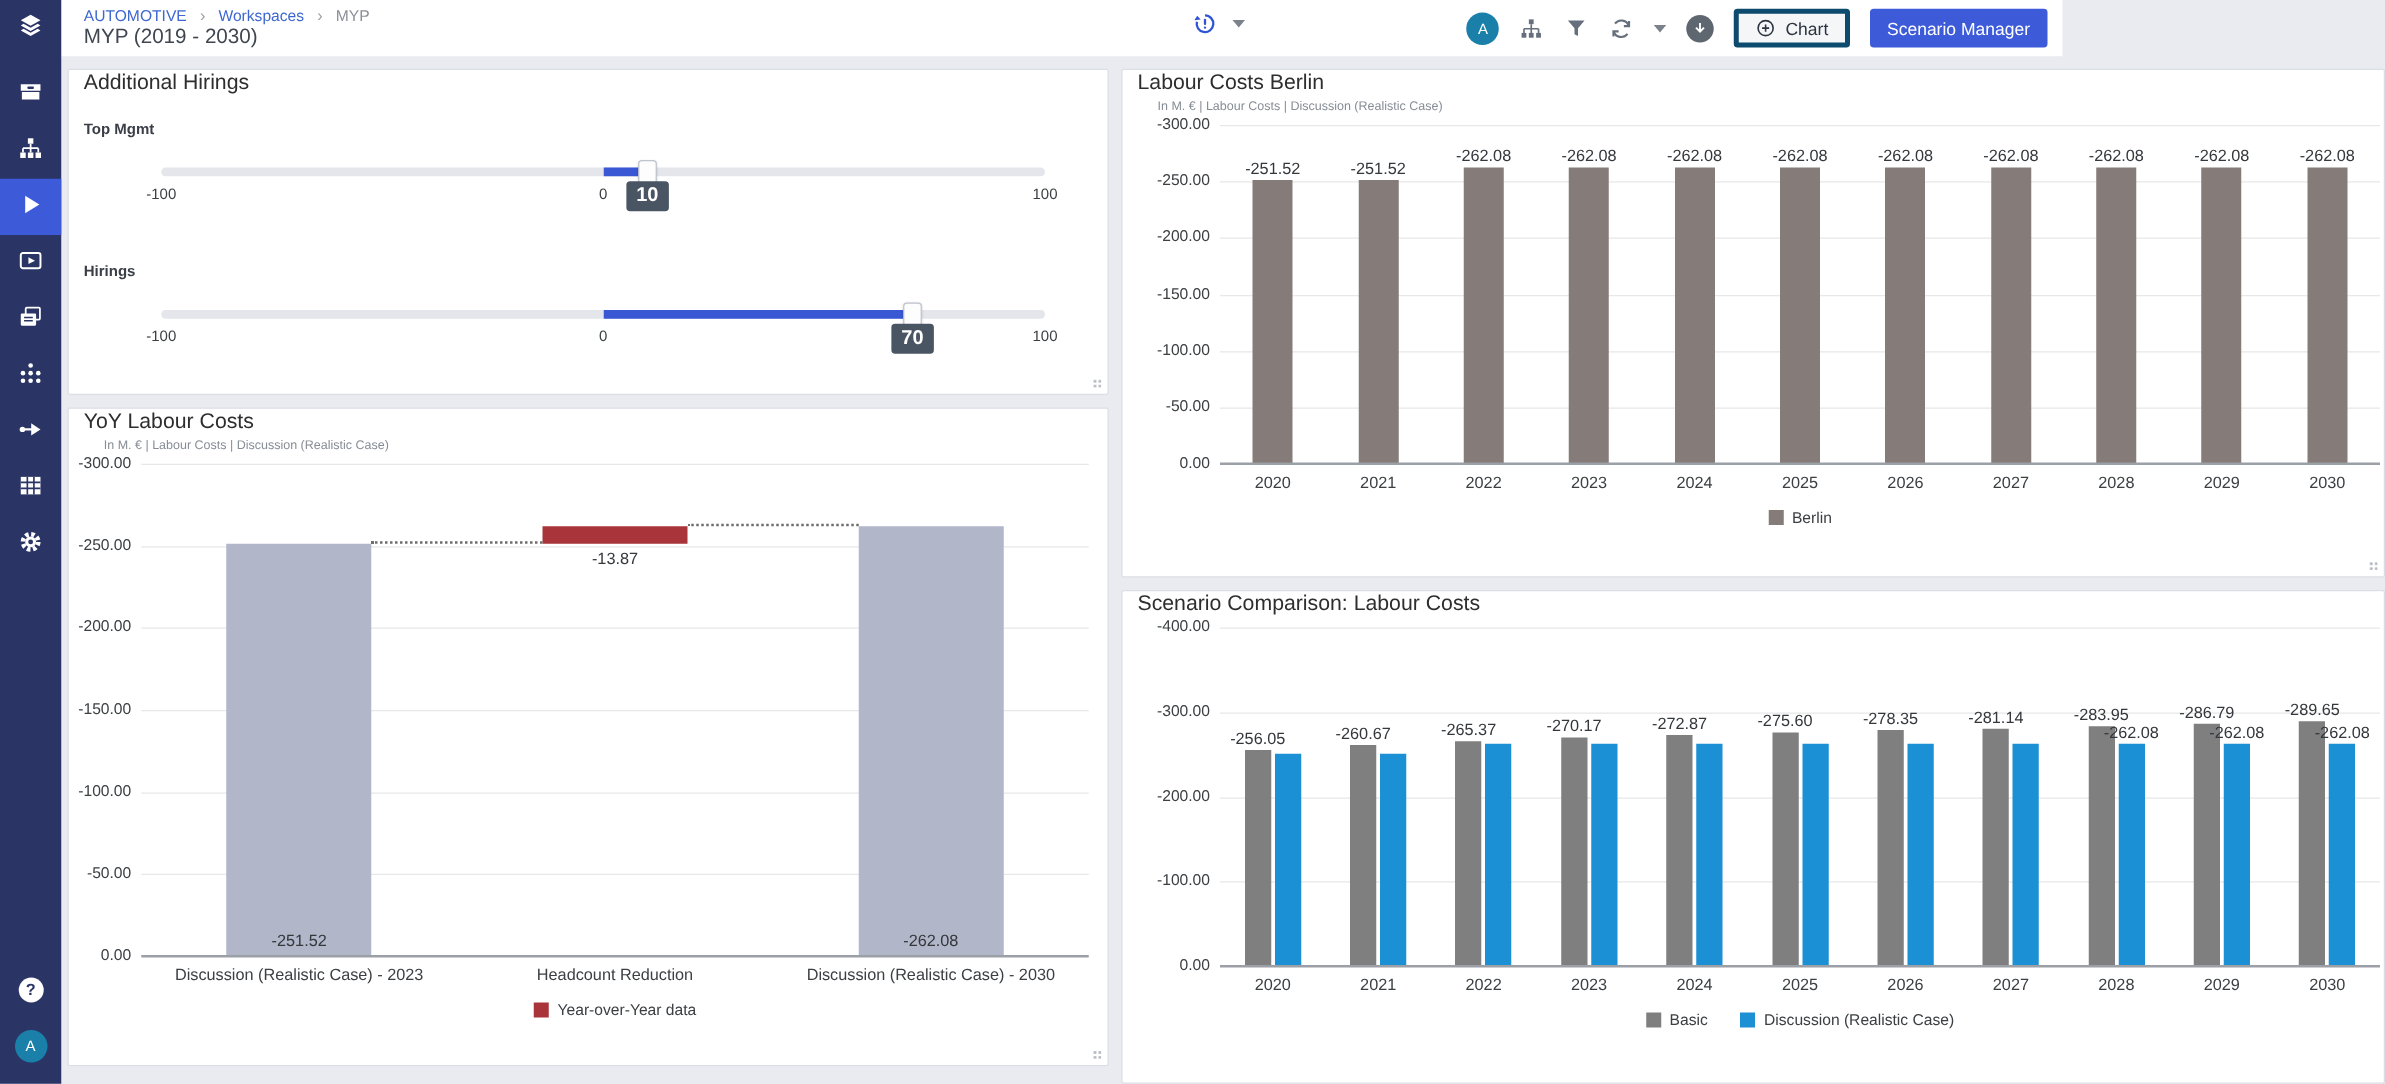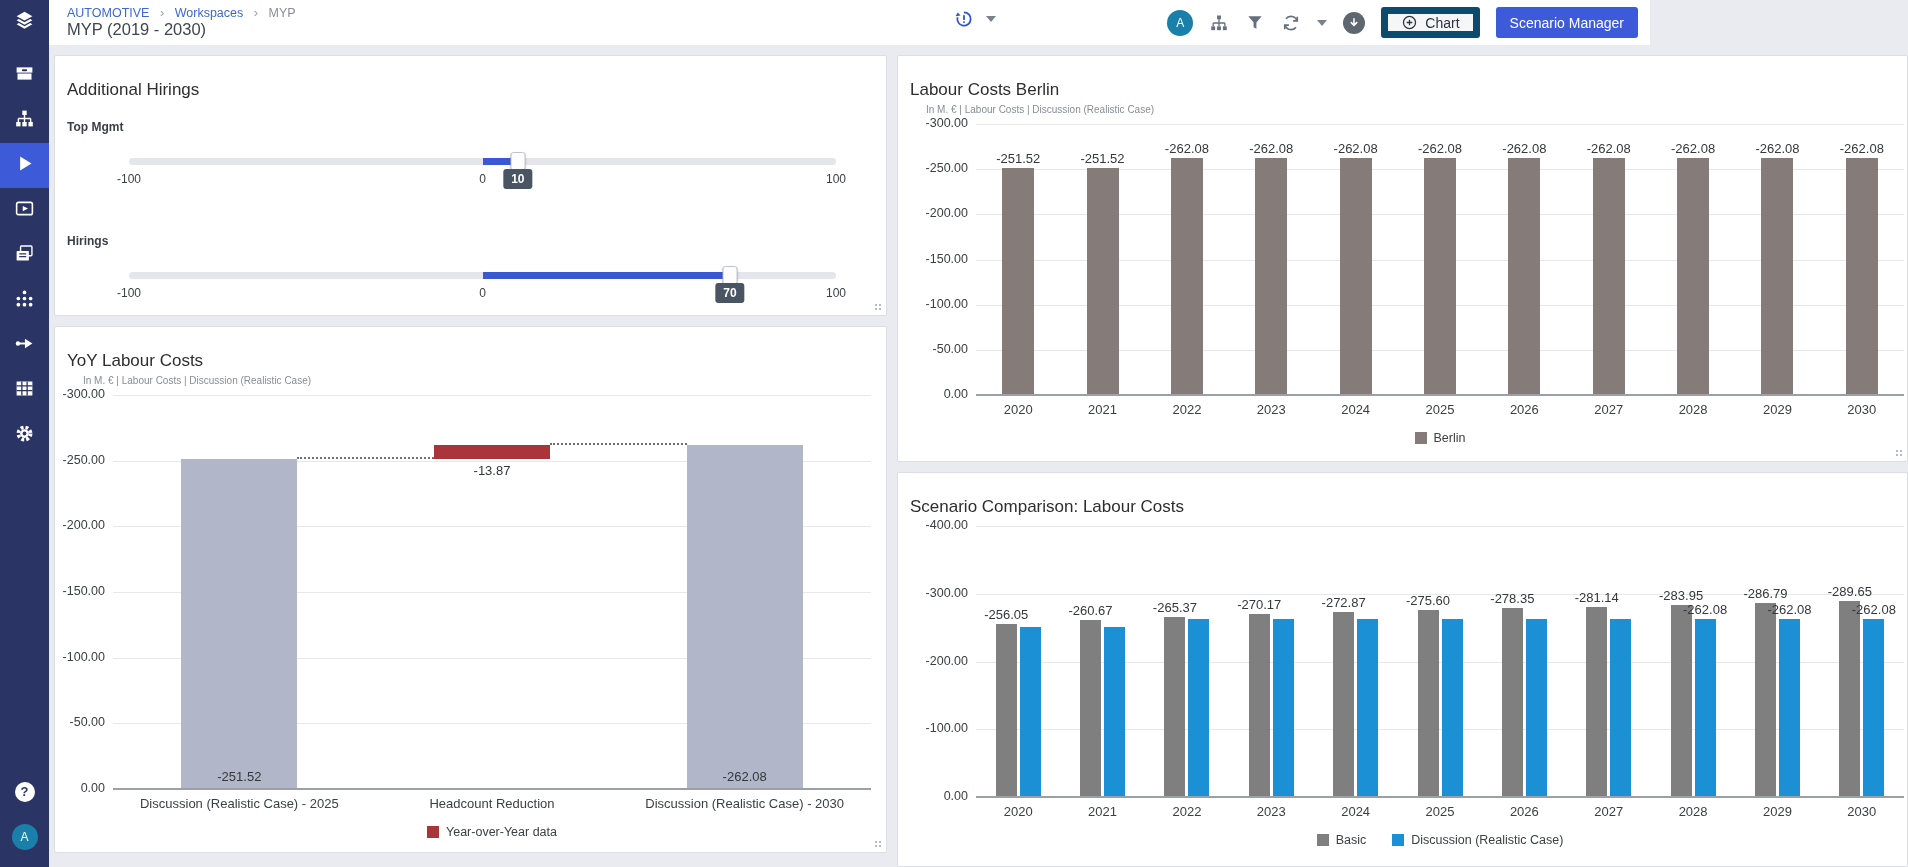--- a/index.html
+++ b/index.html
@@ -27,48 +27,48 @@
   #breadcrumb .crumb-current { color:#8A9099; }
   #page-title { position:absolute; left:18px; top:20px; font-size:16.5px; color:#3F4650; }
   #history-group { position:absolute; left:905px; top:9px; display:flex; align-items:center; gap:12px; }
   .caret-down { width:0; height:0; border-left:5px solid transparent; border-right:5px solid transparent;
     border-top:6px solid #7B828C; display:inline-block; cursor:pointer; }
   #header-right { position:absolute; right:12px; top:0; height:45px; display:flex; align-items:center; gap:16px; }
   .hicon { width:20px; height:20px; cursor:pointer; display:flex; align-items:center; justify-content:center; }
   .dl-circle { width:22px; height:22px; border-radius:50%; background:#5E6670; display:flex;
     align-items:center; justify-content:center; cursor:pointer; }
   .btn-chart { display:flex; align-items:center; gap:7px; height:31px; padding:0 13px;
-    background:#F5F6F8; border:7px solid #0c4a6e; border-radius:3px; font-size:14px; color:#2B3440; cursor:pointer; }
+    background:#F5F6F8; border:4px solid #0c4a6e; border-radius:3px; font-size:14px; color:#2B3440; cursor:pointer; }
   .btn-primary { height:31px; padding:0 14px; background:#3D5AD9; border:none; border-radius:3px;
     font-size:14px; color:#fff; cursor:pointer; font-family:"Liberation Sans", sans-serif; }
 
   
   .panel { position:absolute; background:#fff; border:1px solid #DCDEE5; border-radius:2px; }
   #panel-hirings     { left:54px;  top:55px;  width:833px;  height:261px; }
   #panel-yoy         { left:54px;  top:326px; width:833px;  height:527px; }
   #panel-berlin      { left:897px; top:55px;  width:1011px; height:407px; }
   #panel-comparison  { left:897px; top:472px; width:1011px; height:395px; }
-  .panel-title { font-size:17px; color:#2E2E2E; padding:24px 12px 0 12px; }
+  .panel-title { font-size:17px; color:#2E2E2E; padding:0 12px 0 12px; }
   .panel-subtitle { font-size:10px; color:#878D96; padding:4px 12px 0 28px; }
   .grip { position:absolute; right:5px; bottom:5px; width:7px; height:7px; cursor:nwse-resize;
     background:radial-gradient(circle, #B6BAC2 1.1px, transparent 1.2px); background-size:4px 4px; }
 
   
   .slider-block { padding:0 50px 0 12px; }
   .slider-label { font-size:12px; font-weight:bold; color:#3A3F47; margin-top:20px; }
   .slider-area { position:relative; margin-left:62px; margin-top:24px; height:56px; }
   .slider-track { position:relative; height:7px; border-radius:4px; background:#E4E6EB; cursor:pointer; }
   .slider-fill { position:absolute; top:0; height:7px; background:#3A57D4; }
   .slider-handle { position:absolute; top:-6px; width:15px; height:19px; background:#FDFDFD;
     border:1px solid #BFC3CC; border-radius:3px; transform:translateX(-50%); cursor:grab;
     box-shadow:0 1px 2px rgba(0,0,0,.18); z-index:3; }
   .slider-scale { position:relative; height:30px; margin-top:4px; font-size:12px; color:#3C4043; }
   .slider-scale .tick { position:absolute; top:3px; transform:translateX(-50%); }
   .slider-badge { position:absolute; top:0; transform:translateX(-50%); background:#4A5563; color:#fff;
-    font-size:12px; font-weight:bold; padding:3px 8px; border-radius:3px; z-index:4; }
+    font-size:16px; font-weight:bold; padding:3px 8px; border-radius:3px; z-index:4; }
 
   
   .chart { display:flex; margin-top:9px; }
   .yaxis { position:relative; flex:none; }
   .ytick { position:absolute; right:8px; font-size:12.5px; color:#3C4043; white-space:nowrap; }
   .plotwrap { position:relative; flex:none; }
   .plot { position:relative; }
   .gridline { position:absolute; left:0; right:0; height:1px; background:#E8E8E8; z-index:1; }
   .gridline.zero { height:2px; background:#9B9FA6; z-index:3; }
   .bar { position:absolute; z-index:2; cursor:pointer; }
@@ -313,21 +313,21 @@
           <div class="bar" style="left: 68.3333px; width: 116px; top: 63.6704px; height: 330.33px; background: rgb(177, 182, 201);"></div>
           <div class="vlabel" style="left: 71.3333px; width: 110px; top: 374px;">-251.52</div>
           <div class="bar" style="left: 321px; width: 116px; top: 49.8016px; height: 13.8688px; background: rgb(169, 52, 57);"></div>
           <div class="vlabel" style="left: 324px; width: 110px; top: 67.6704px;">-13.87</div>
           <div class="bar" style="left: 573.667px; width: 116px; top: 49.8016px; height: 344.198px; background: rgb(177, 182, 201);"></div>
           <div class="vlabel" style="left: 576.667px; width: 110px; top: 374px;">-262.08</div>
           <div class="connector" style="left: 184.333px; width: 136.667px; top: 61.6704px;"></div>
           <div class="connector" style="left: 437px; width: 136.667px; top: 47.8016px;"></div>
         </div>
       <div class="xlabels">
-          <div class="xlabel" style="left: 0px; width: 252.667px;">Discussion (Realistic Case) - 2025</div>
+          <div class="xlabel" style="left: 0px; width: 252.667px;">Discussion (Realistic Case) - 2023</div>
           <div class="xlabel" style="left: 252.667px; width: 252.667px;">Headcount Reduction</div>
           <div class="xlabel" style="left: 505.333px; width: 252.667px;">Discussion (Realistic Case) - 2030</div>
         </div>
       <div class="legend">
           <div class="legend-item">
             <div class="swatch" style="background: rgb(169, 52, 57);"></div>
             <div class="legend-label">Year-over-Year data</div>
           </div>
         </div>
     </div>

